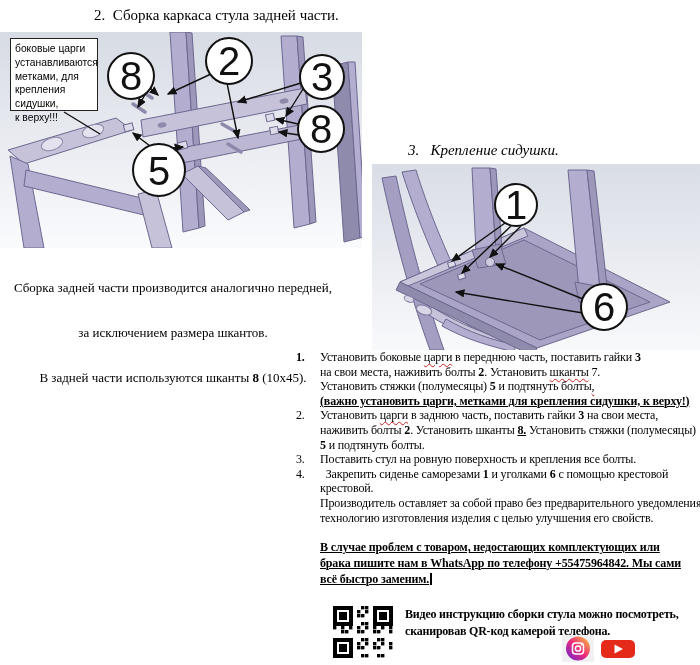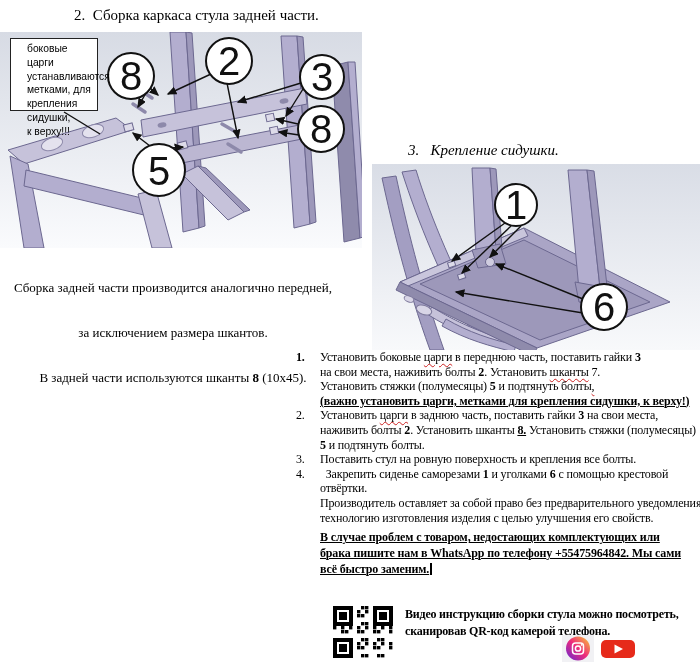--- a/index.html
+++ b/index.html
@@ -1,32 +1,32 @@
 <!DOCTYPE html>
 <html><head>
 <meta charset="utf-8">
 <style>
   html,body{margin:0;padding:0;background:#fff;}
   .page{position:relative;width:700px;height:665px;background:#ffffff;overflow:hidden;
         font-family:"Liberation Serif","DejaVu Serif",serif;color:#000;}
   .abs{position:absolute;}
-  .h2{left:74px;top:7px;font-size:15px;white-space:pre;}
+  .h2{left:94px;top:7px;font-size:15px;white-space:pre;}
   .h3{left:408px;top:142px;font-size:15px;white-space:pre;font-style:italic;}
   .note-box{left:10px;top:38px;width:88px;height:73px;border:1.6px solid #222;background:#fff;
             font-family:"Liberation Sans","DejaVu Sans",sans-serif;font-size:10.3px;line-height:13.8px;
-            padding:3px 2px 2px 16px;box-sizing:border-box;}
+            padding:3px 2px 2px 4px;box-sizing:border-box;}
   .caption{left:2px;top:250px;width:342px;text-align:center;font-size:13px;line-height:15px;white-space:pre;}
   .caption div{white-space:pre;}
   #instructions{left:292px;top:350px;width:406px;font-size:12px;line-height:14.6px;letter-spacing:-0.15px;}
   .item{display:flex;}
   .item .num{width:28px;flex:0 0 28px;padding-left:4px;box-sizing:border-box;}
   .item .num.nb{font-weight:bold;}
   .item .lines{flex:1;}
   .line{white-space:pre;}
-  .para{margin-top:5px;}
+  .para{margin-top:15px;}
   .para .line{line-height:15.9px;}
   .sb{font-weight:bold;}
   .su{text-decoration:underline;text-decoration-thickness:1px;}
   .sw{text-decoration:underline;text-decoration-style:wavy;text-decoration-color:#cc2222;
       text-decoration-thickness:1px;text-underline-offset:2px;}
   .caret{display:inline-block;width:1.6px;height:12px;background:#000;vertical-align:-2px;margin-left:1px;}
   .qr{left:333px;top:606px;}
   .footer-text{left:405px;top:606px;font-size:12px;line-height:16.5px;font-weight:bold;letter-spacing:-0.2px;}
   .footer-text .line{white-space:pre;}
   .ig{left:562px;top:635px;}
@@ -195,21 +195,21 @@
       <div class="item">
         <div class="num">3.</div>
         <div class="lines">
           <div class="line"><span>Поставить стул на ровную поверхность и крепления все болты.</span></div>
         </div>
       </div>
       <div class="item">
         <div class="num">4.</div>
         <div class="lines">
           <div class="line"><span>  Закрепить сиденье саморезами </span><span class="sb">1</span><span> и уголками </span><span class="sb">6</span><span> с помощью крестовой</span></div>
-          <div class="line"><span>отвёртки.</span></div>
+          <div class="line"><span>крестовой.</span></div>
           <div class="line"><span>Производитель оставляет за собой право без предварительного уведомления</span></div>
           <div class="line"><span>технологию изготовления изделия с целью улучшения его свойств.</span></div>
         </div>
       </div>
       <div class="item para">
         <div class="num"></div>
         <div class="lines">
           <div class="line"><span class="sb su">В случае проблем с товаром, недостающих комплектующих или</span></div>
           <div class="line"><span class="sb su">брака пишите нам в WhatsApp по телефону +55475964842. Мы сами</span></div>
           <div class="line"><span class="sb su">всё быстро заменим.</span><span class="caret"></span></div>

